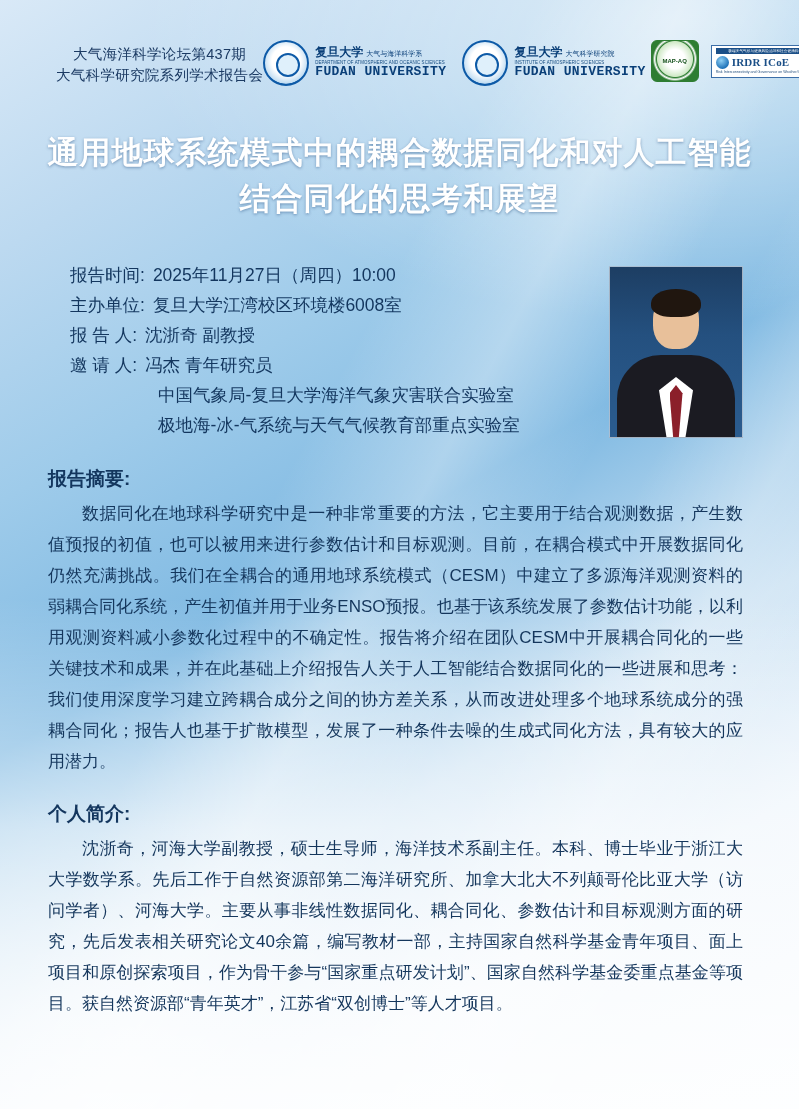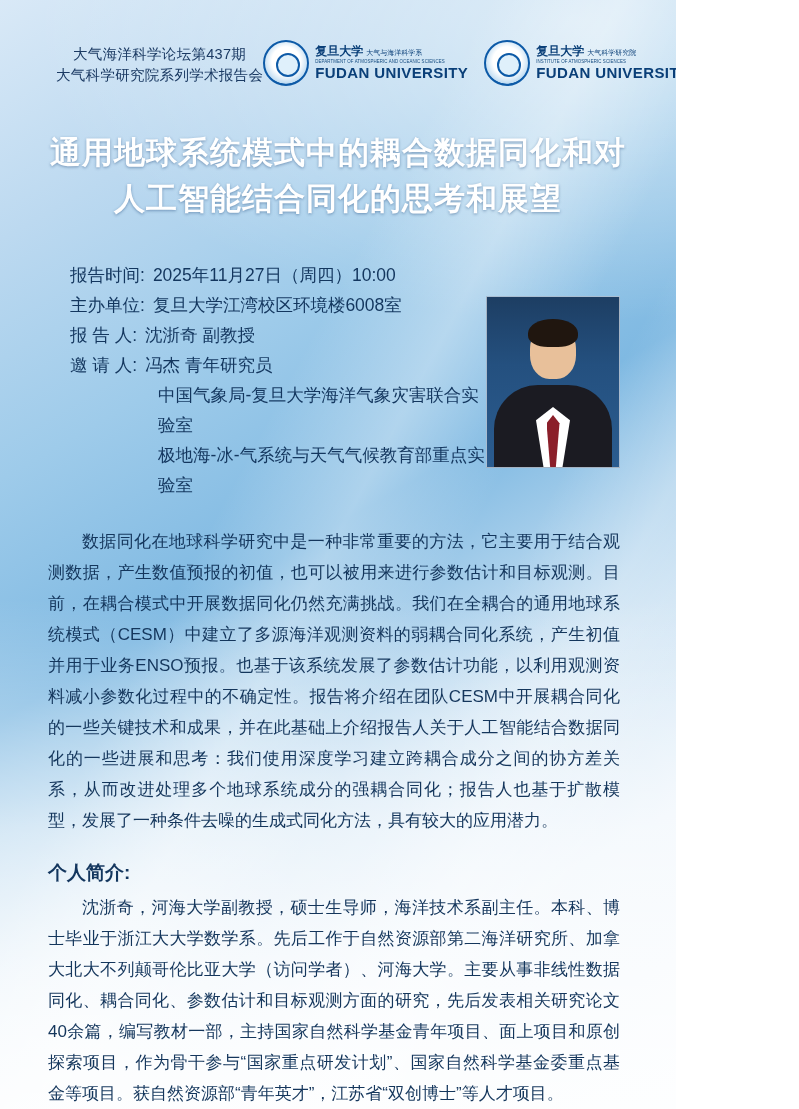--- a/index.html
+++ b/index.html
@@ -8,21 +8,21 @@
   }
   body {
     width: 799px;
     height: 1109px;
     font-family: "Liberation Sans", sans-serif;
     background: #ffffff;
     overflow: hidden;
   }
   .poster {
     position: relative;
-    width: 676px;
+    width: 799px;
     height: 1109px;
     background:
       radial-gradient(ellipse 900px 500px at 85% 2%, rgba(255,255,255,0.55) 0%, rgba(255,255,255,0.0) 60%),
       radial-gradient(ellipse 700px 400px at 10% 95%, rgba(255,255,255,0.35) 0%, rgba(255,255,255,0.0) 65%),
       linear-gradient(150deg, #d9e9f7 0%, #bcd9f0 16%, #9ecbea 32%, #7fb9e2 48%, #cfe4f4 66%, #eaf3fb 80%, #f4f9fd 100%);
     overflow: hidden;
   }
   
   .poster:before {
     content: "";
@@ -116,22 +116,22 @@
     white-space: nowrap;
   }
   .logo-sub {
     font-size: 4.4px;
     color: #12497f;
     letter-spacing: 0.1px;
     white-space: nowrap;
     transform: scaleY(1.05);
   }
   .logo-en {
-    font-family: Liberation Sans, sans-serif;
-    font-size: 15px;
+    font-family: Liberation Mono, monospace;
+    font-size: 13px;
     color: #0a3f78;
     font-weight: bold;
     letter-spacing: 0.4px;
     white-space: nowrap;
   }
   .logo-row2 {
     display: flex;
     align-items: center;
     gap: 12px;
   }
@@ -399,20 +399,21 @@
       <div class="portrait">
         <div class="p-body"></div>
         <div class="p-shirt"></div>
         <div class="p-tie"></div>
         <div class="p-head"></div>
         <div class="p-hair"></div>
       </div>
     </div>
 
     <div class="section">
+      <div class="section-title">报告摘要:</div>
       <div class="section-body" id="abstract-body">数据同化在地球科学研究中是一种非常重要的方法，它主要用于结合观测数据，产生数值预报的初值，也可以被用来进行参数估计和目标观测。目前，在耦合模式中开展数据同化仍然充满挑战。我们在全耦合的通用地球系统模式（CESM）中建立了多源海洋观测资料的弱耦合同化系统，产生初值并用于业务ENSO预报。也基于该系统发展了参数估计功能，以利用观测资料减小参数化过程中的不确定性。报告将介绍在团队CESM中开展耦合同化的一些关键技术和成果，并在此基础上介绍报告人关于人工智能结合数据同化的一些进展和思考：我们使用深度学习建立跨耦合成分之间的协方差关系，从而改进处理多个地球系统成分的强耦合同化；报告人也基于扩散模型，发展了一种条件去噪的生成式同化方法，具有较大的应用潜力。</div>
     </div>
 
     <div class="section" id="bio-section">
       <div class="section-title">个人简介:</div>
       <div class="section-body">沈浙奇，河海大学副教授，硕士生导师，海洋技术系副主任。本科、博士毕业于浙江大大学数学系。先后工作于自然资源部第二海洋研究所、加拿大北大不列颠哥伦比亚大学（访问学者）、河海大学。主要从事非线性数据同化、耦合同化、参数估计和目标观测方面的研究，先后发表相关研究论文40余篇，编写教材一部，主持国家自然科学基金青年项目、面上项目和原创探索项目，作为骨干参与“国家重点研发计划”、国家自然科学基金委重点基金等项目。获自然资源部“青年英才”，江苏省“双创博士”等人才项目。</div>
     </div>
 
   </div>
 </div>

